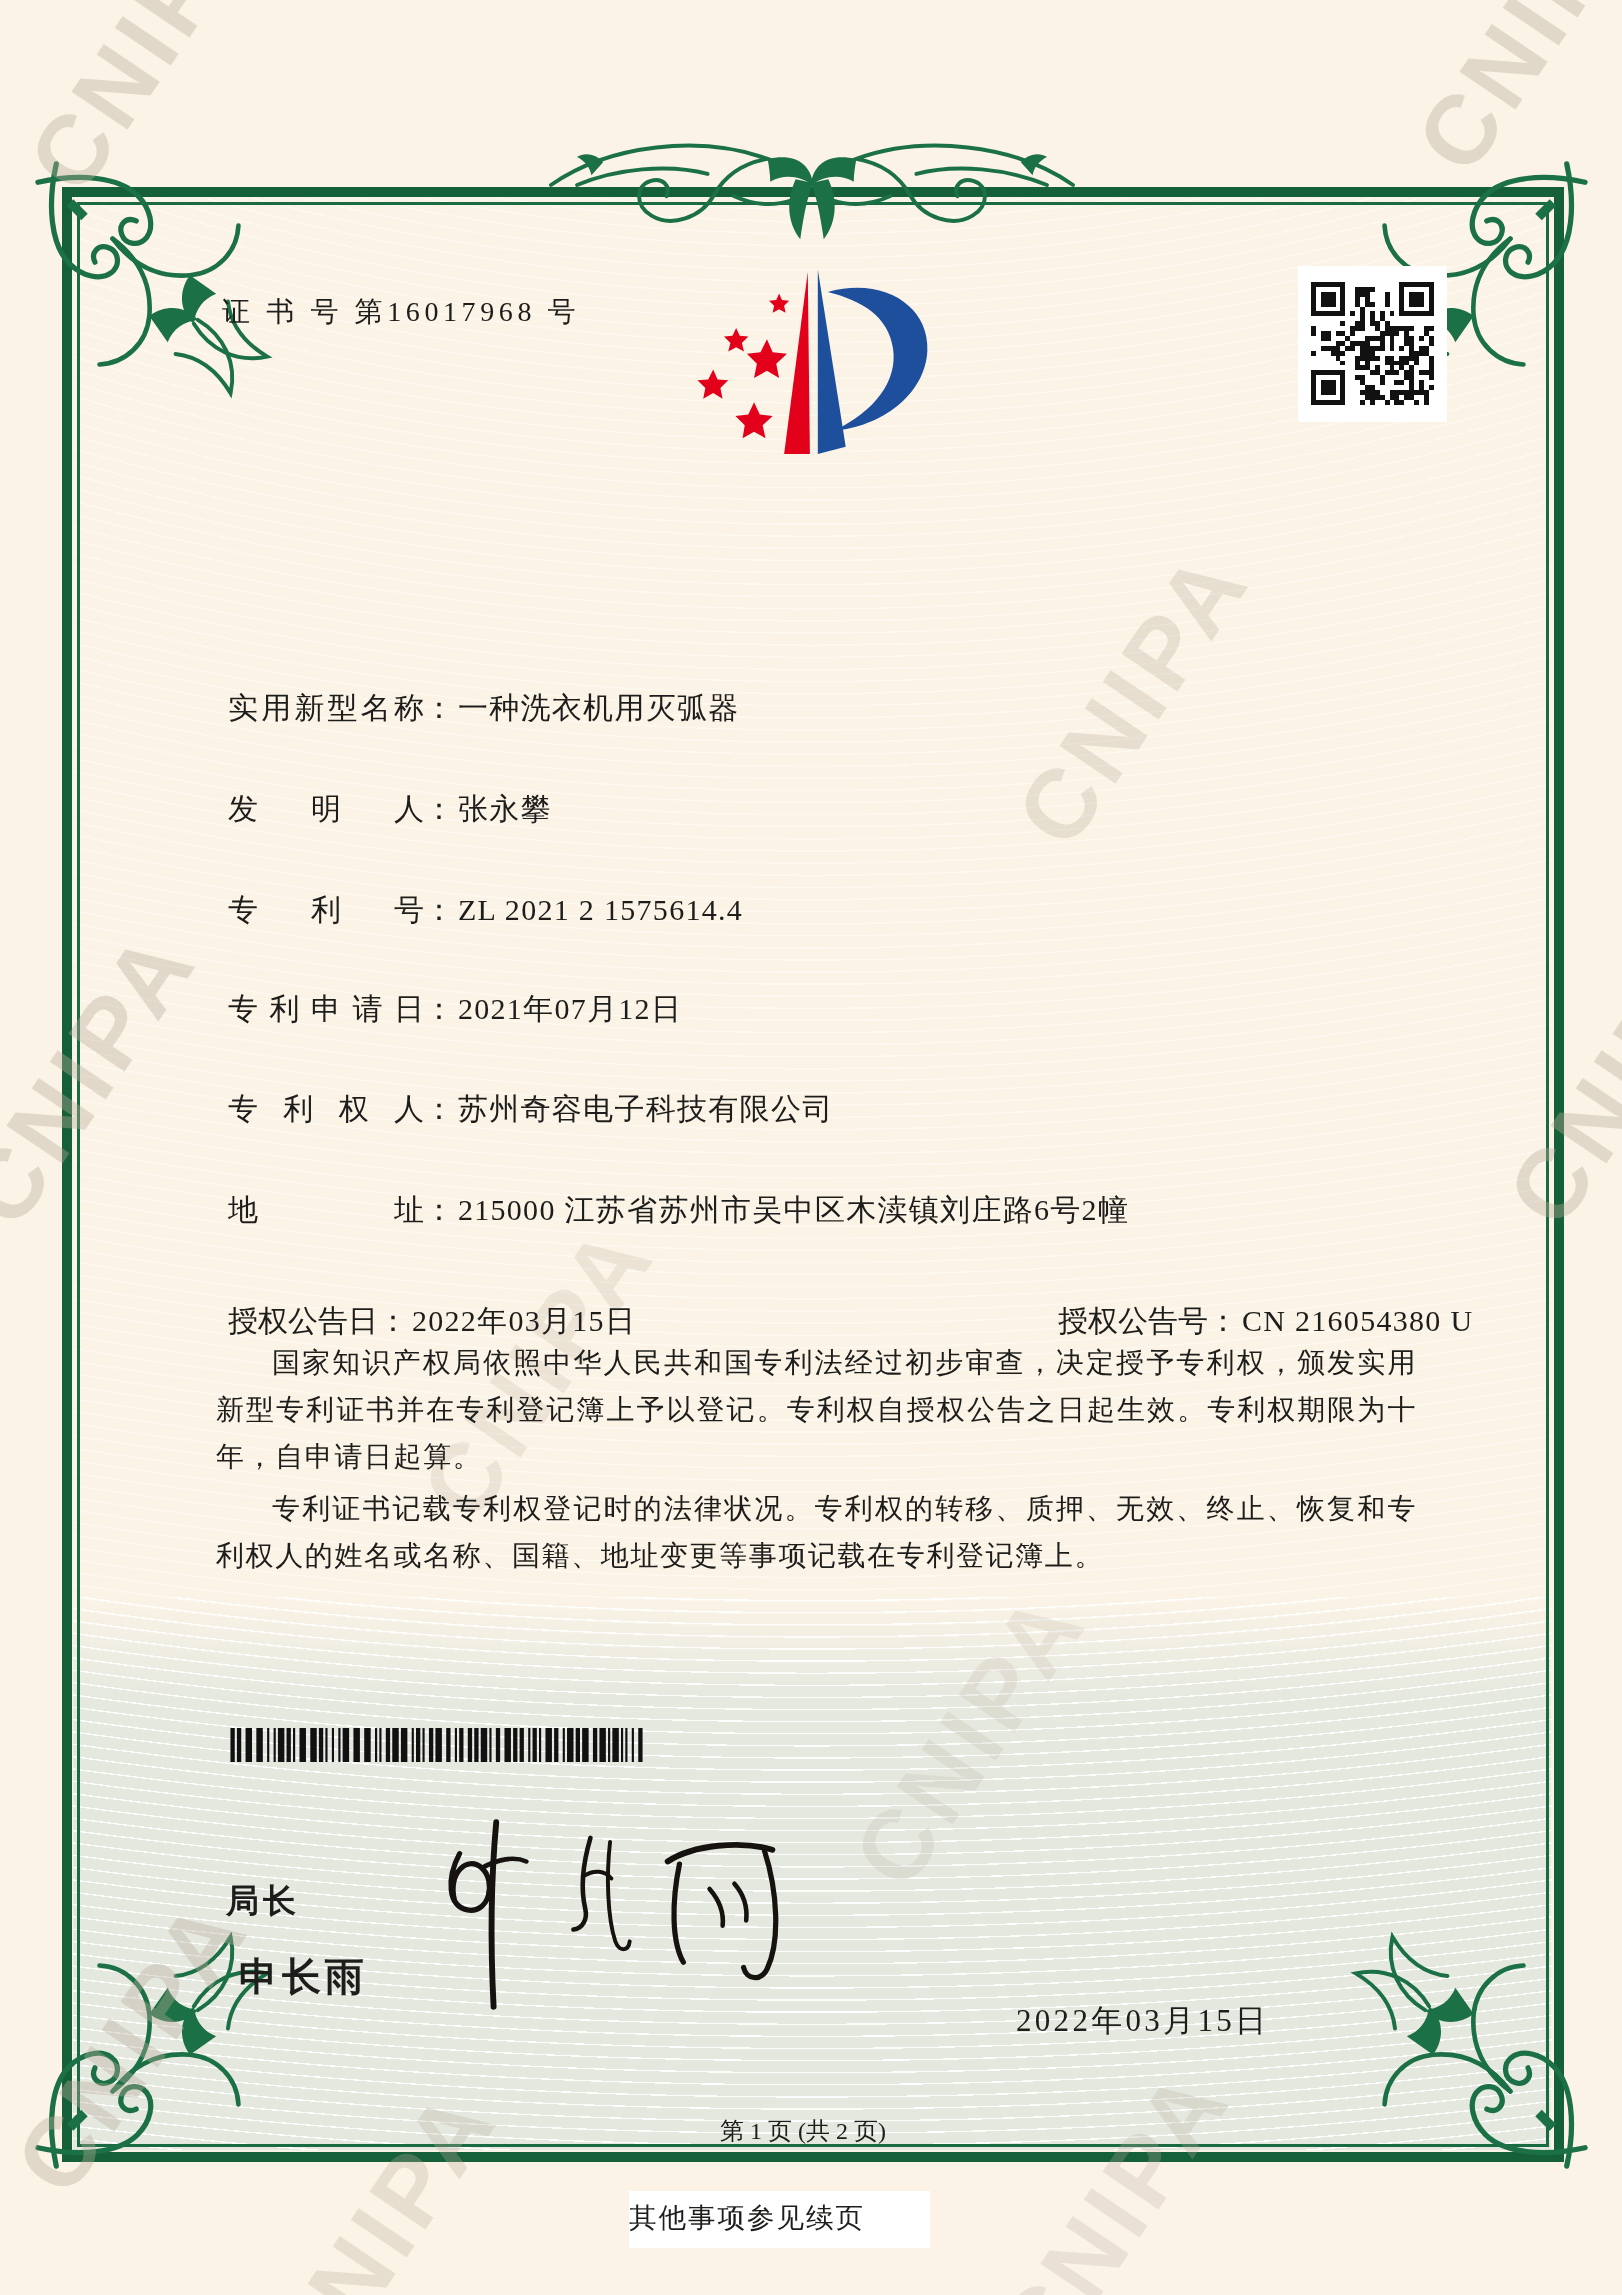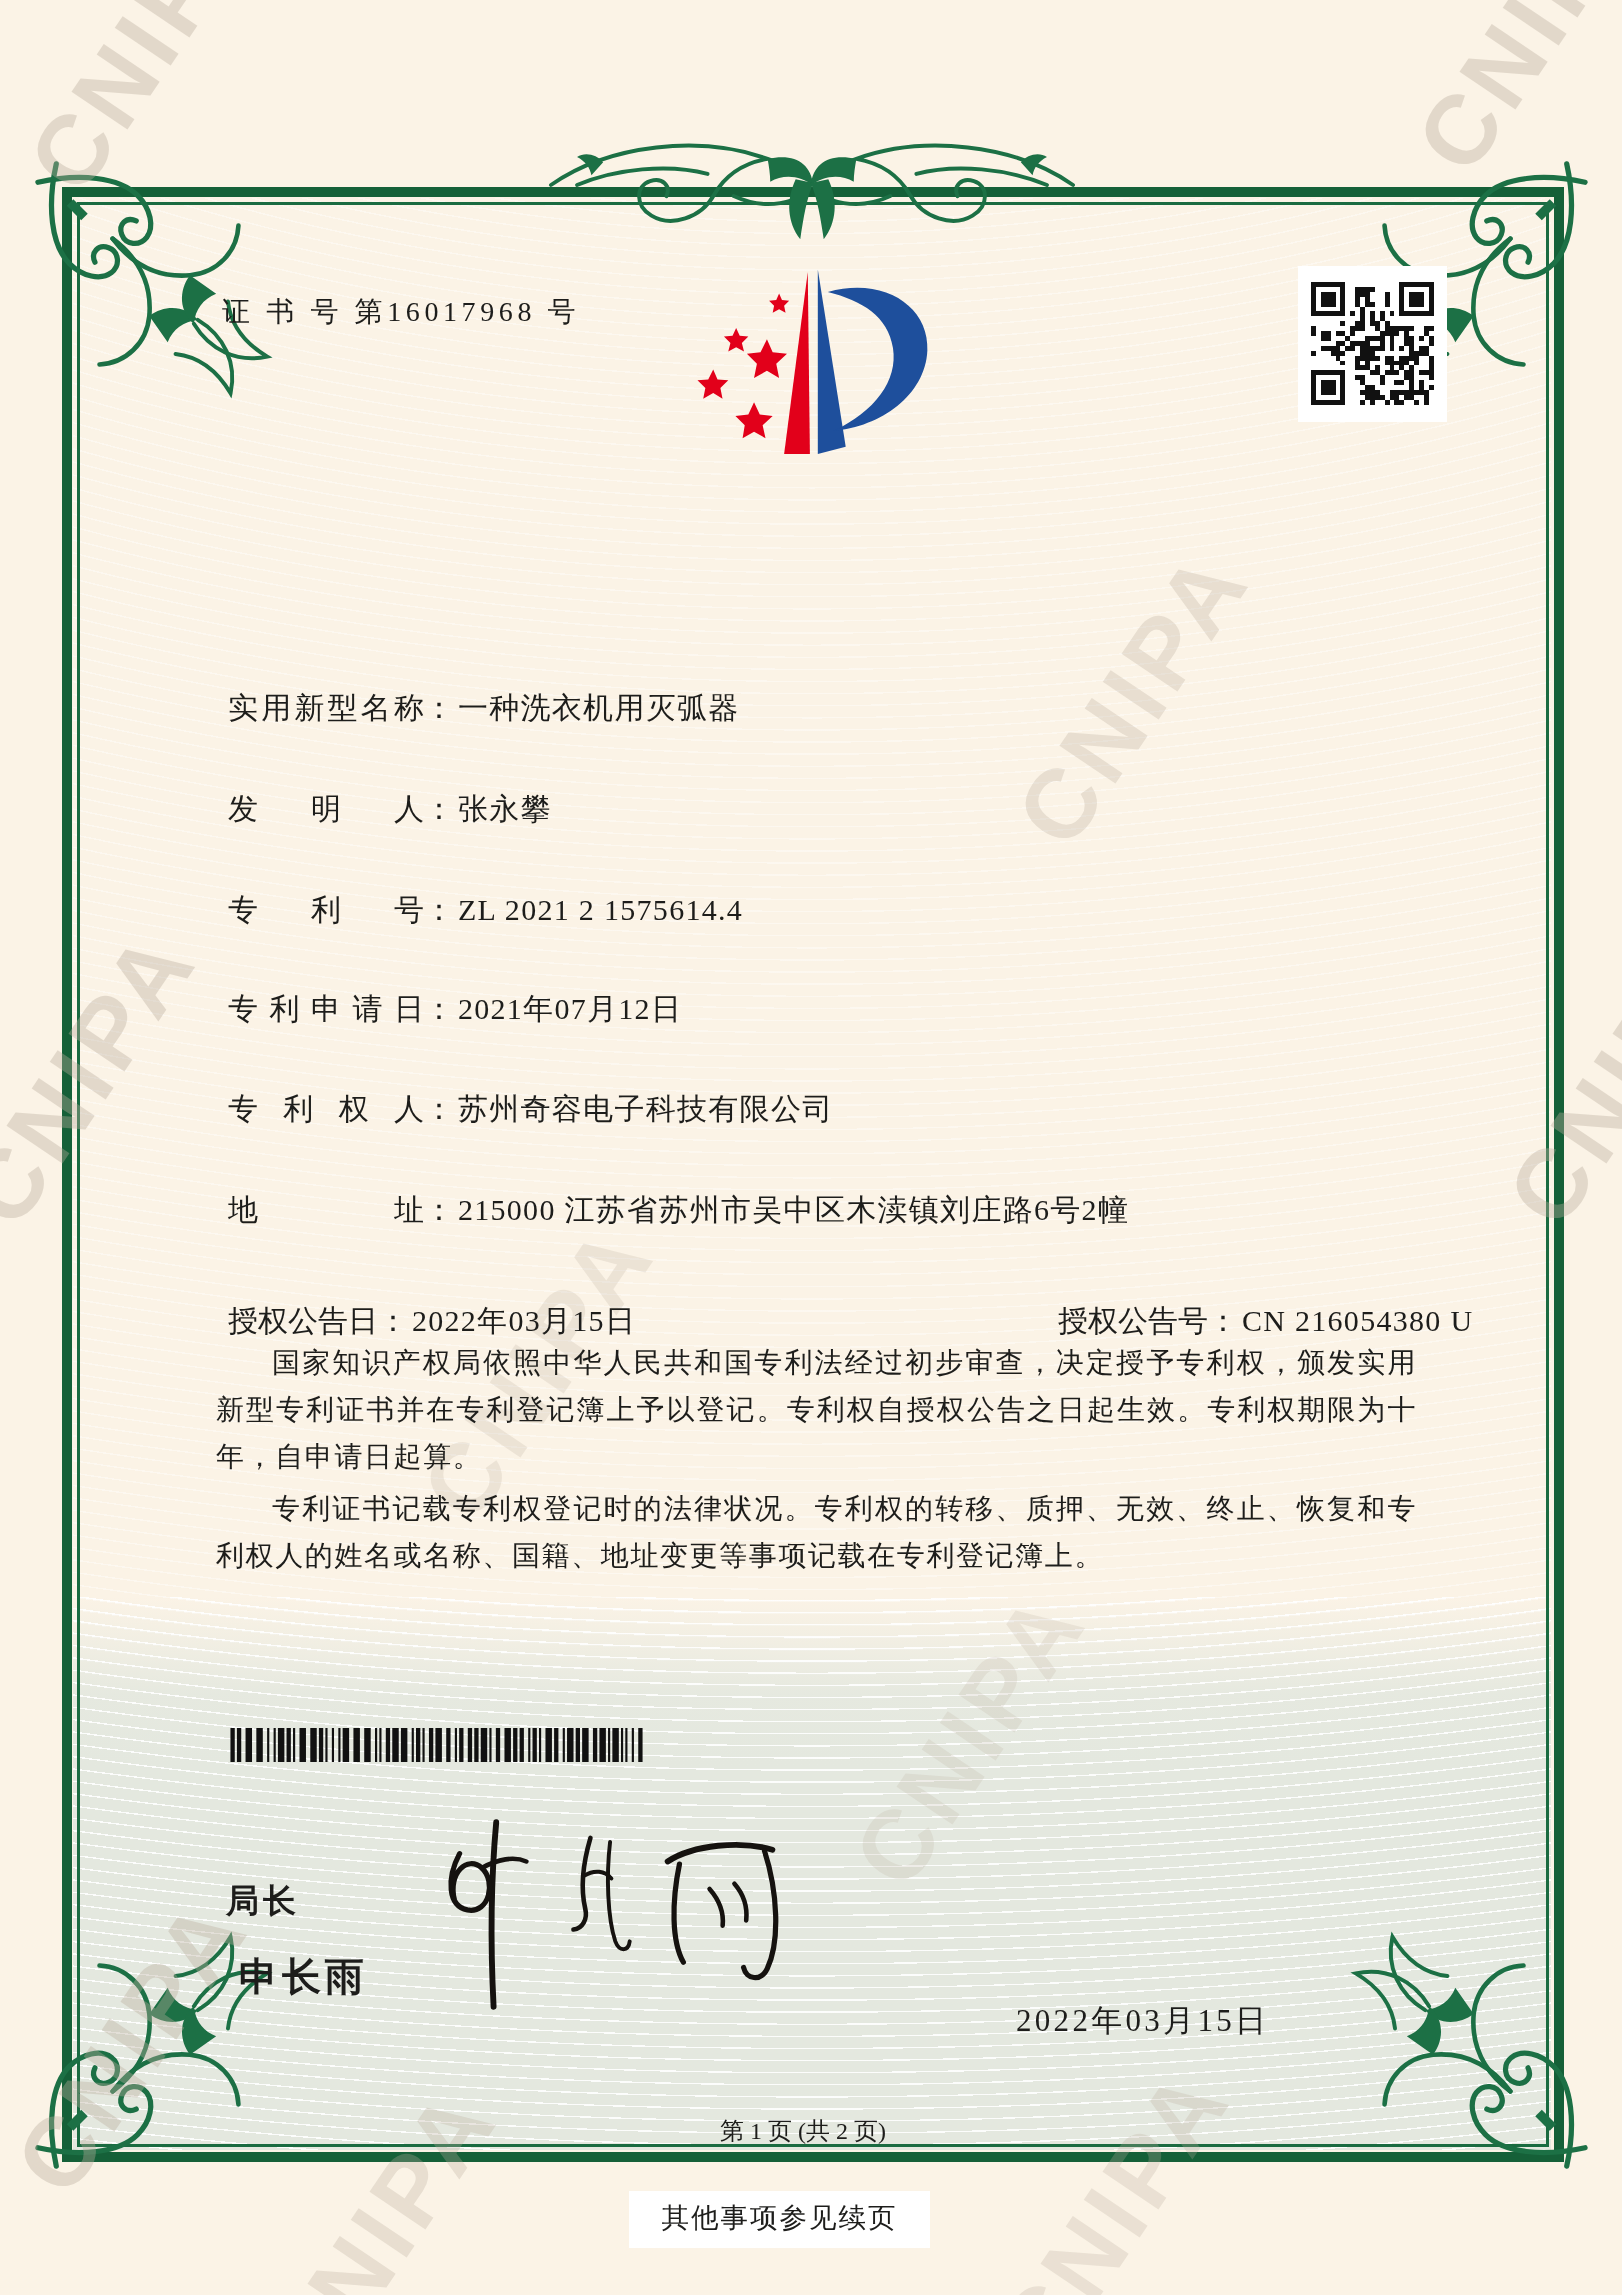--- a/index.html
+++ b/index.html
@@ -46,21 +46,21 @@
   .body-text p{margin:0 0 5.2px 0;text-indent:2em;}
   .barcode{position:absolute;left:229px;top:1728px;width:422px;height:34px;}
   .sig-title{position:absolute;left:226px;top:1879px;font-family:"Liberation Sans",sans-serif;
              font-weight:700;font-size:33px;letter-spacing:3.9px;}
   .sig-name{position:absolute;left:239px;top:1950px;font-family:"Liberation Sans",sans-serif;
             font-weight:700;font-size:39px;letter-spacing:3.9px;}
   .signature{position:absolute;left:419px;top:1813px;width:445px;height:203px;}
   .issue-date{position:absolute;left:1016px;top:2000px;font-size:31px;letter-spacing:3.3px;}
   .page-info{position:absolute;left:62px;top:2115px;width:1482px;text-align:center;font-size:24px;}
   .note{position:absolute;left:629px;top:2191px;width:301px;background:#ffffff;
-        text-align:center;font-size:27.5px;letter-spacing:2px;padding:9.2px 0 11.8px 0;}
+        text-align:left;font-size:27.5px;letter-spacing:2px;padding:9.2px 0 11.8px 0;}
 </style>
 </head>
 <body>
 
 <svg width="0" height="0" style="position:absolute">
   <defs>
     <g id="flourish" fill="none" stroke="#1c7045" stroke-width="8" stroke-linecap="round">
       <path d="M34,6 C20,70 26,130 54,158 C74,178 102,184 118,172 C132,161 130,140 114,134 C98,128 86,141 93,156"></path>
       <path d="M6,34 C70,20 130,26 158,54 C178,74 184,102 172,118 C161,132 140,130 134,114 C128,98 141,86 156,93"></path>
       <path d="M120,120 C160,150 180,190 176,238 C172,280 140,310 100,312" stroke-width="7"></path>

